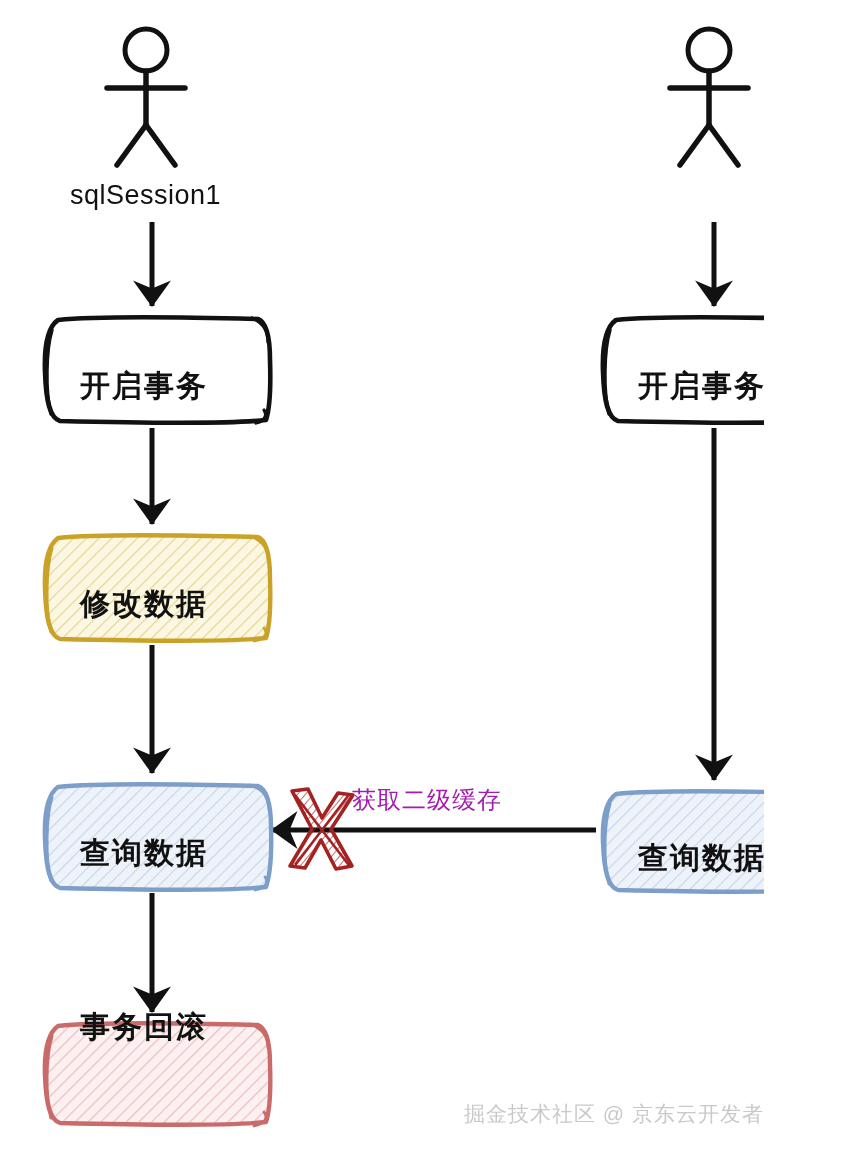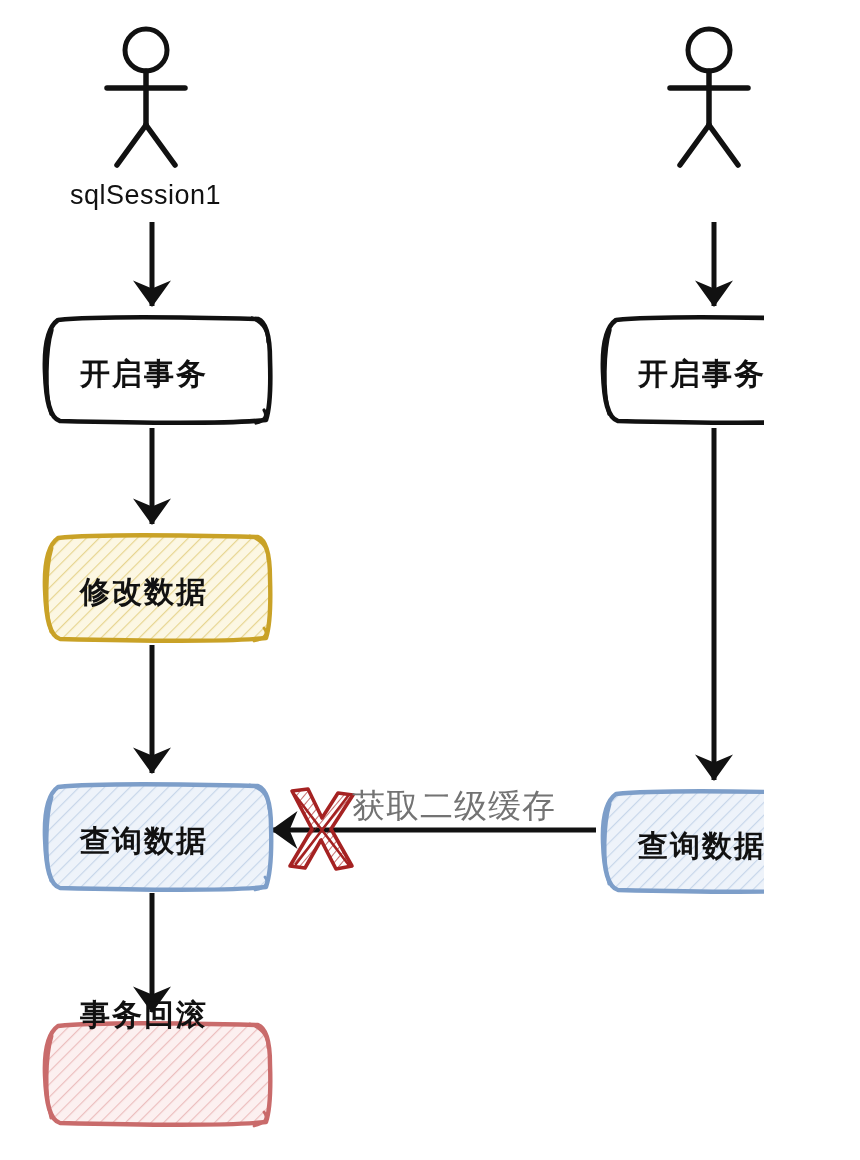--- a/index.html
+++ b/index.html
@@ -1,22 +1,22 @@
 <!DOCTYPE html>
 <html><head>
 <meta charset="utf-8">
 <style>
   html,body{margin:0;padding:0;background:#ffffff;}
   body{font-family:"Liberation Sans","DejaVu Sans",sans-serif;}
   #stage{position:relative;width:764px;height:1160px;background:#fff;overflow:hidden;}
   #canvas{position:absolute;left:0;top:0;width:860px;height:1160px;}
   .txt{position:absolute;white-space:nowrap;}
   .actor-label{font-size:27px;color:#111;letter-spacing:.5px;}
-  .box-label{font-size:30px;font-weight:bold;color:#111;letter-spacing:2px;}
-  .edge-label{font-size:33px;color:#737373;letter-spacing:1px;}
+  .box-label{font-size:30px;font-weight:bold;color:#111;letter-spacing:2px;margin-top:12px;}
+  .edge-label{font-size:24px;color:#a21caf;letter-spacing:1px;}
   .watermark{font-size:21px;color:#c9c9c9;letter-spacing:1px;}
 </style>
 </head>
 <body>
 
 <div id="stage">
 
   <svg id="canvas" viewBox="0 0 860 1160" xmlns="http://www.w3.org/2000/svg">
     <defs>
       <pattern id="hatchYellow" width="9" height="9" patternTransform="rotate(45)" patternUnits="userSpaceOnUse">
@@ -155,14 +155,15 @@
 
   <div class="txt box-label" style="left:80px;top:354px;">开启事务</div>
   <div class="txt box-label" style="left:80px;top:572px;">修改数据</div>
   <div class="txt box-label" style="left:80px;top:821px;">查询数据</div>
   <div class="txt box-label" style="left:80px;top:995px;">事务回滚</div>
   <div class="txt box-label" style="left:638px;top:354px;">开启事务</div>
   <div class="txt box-label" style="left:638px;top:826px;">查询数据</div>
 
   <div class="txt edge-label" style="left:352px;top:784px;">获取二级缓存</div>
 
+  <div class="txt watermark" style="left:464px;top:1100px;">掘金技术社区 @ 京东云开发者</div>
 
 </div>
 
 </body></html>

